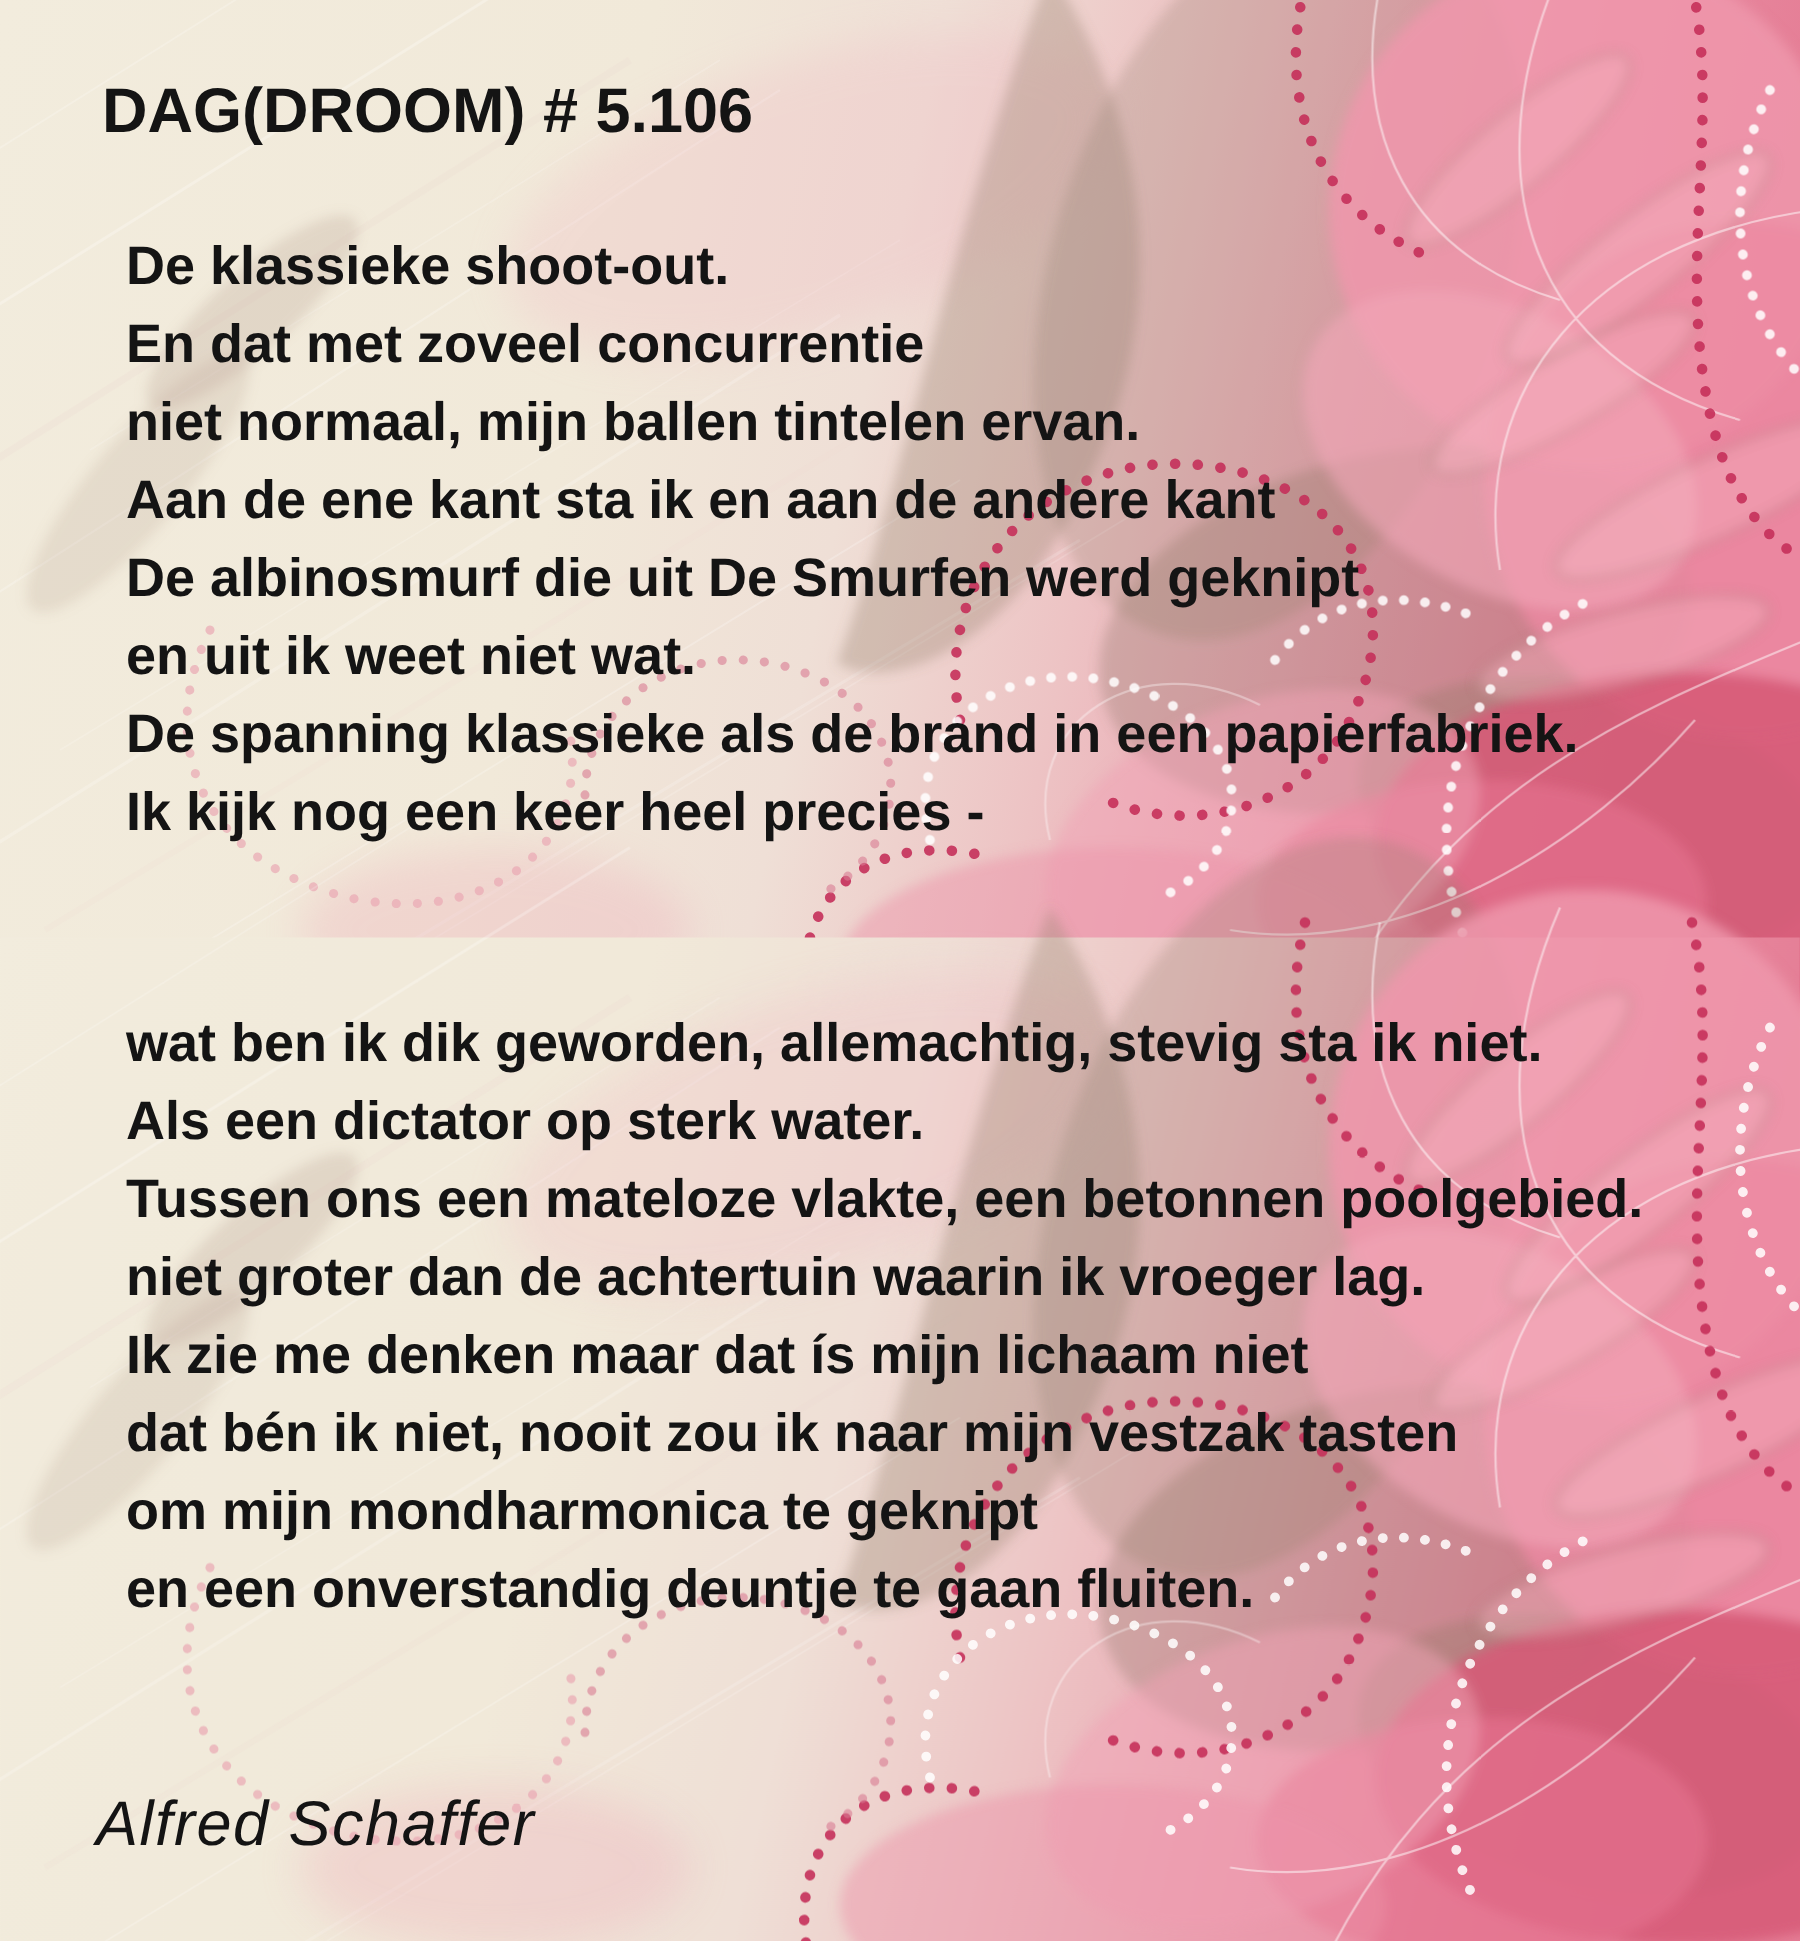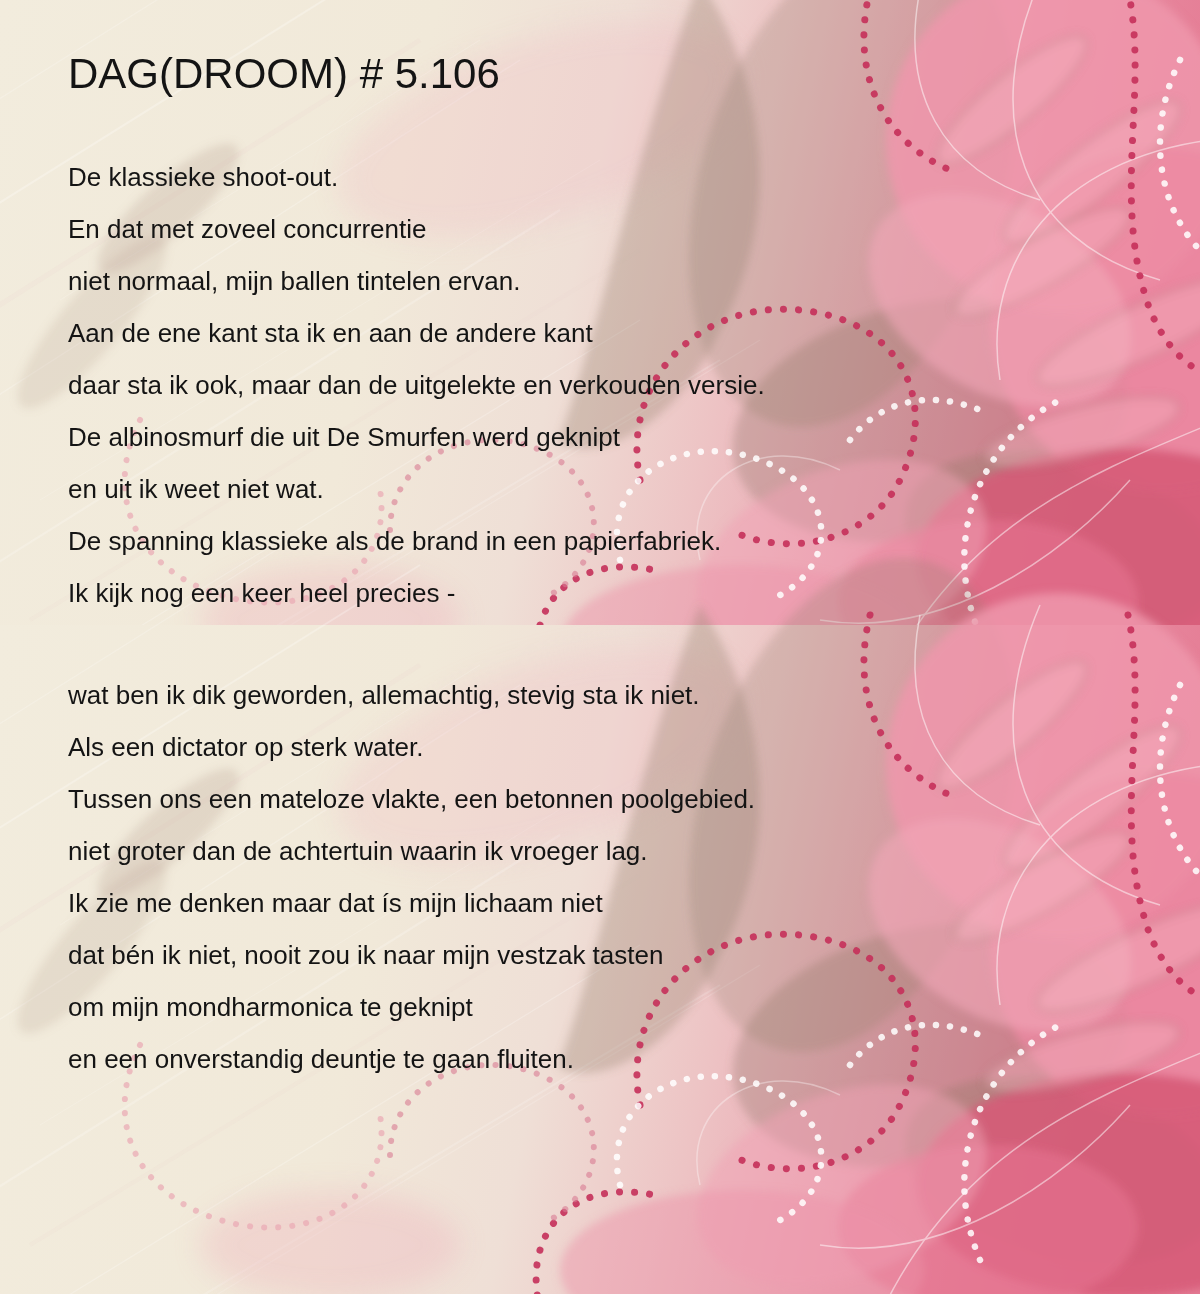--- a/index.html
+++ b/index.html
@@ -28,29 +28,29 @@
     width: 1200px;
     height: 1294px;
     color: #141414;
   }
   .poem-title {
     position: absolute;
     left: 68px;
     top: 53px;
     font-size: 42px;
     line-height: 42px;
-    font-weight: normal;
+    font-weight: bold;
     white-space: nowrap;
   }
   .stanza {
     position: absolute;
-    left: 68px;
+    left: 84px;
     width: 1060px;
-    font-size: 26px;
-    font-weight: normal;
+    font-size: 36px;
+    font-weight: bold;
     line-height: 52px;
     white-space: nowrap;
   }
   .stanza-1 { top: 151px; }
   .stanza-2 { top: 669px; }
   .poem-author {
     position: absolute;
     left: 64px;
     top: 1195px;
     font-size: 42px;
@@ -169,33 +169,33 @@
 
   <div class="text-layer">
 
     <div class="poem-title">DAG(DROOM) # 5.106</div>
 
     <div class="stanza stanza-1">
       <div>De klassieke shoot-out.</div>
       <div>En dat met zoveel concurrentie</div>
       <div>niet normaal, mijn ballen tintelen ervan.</div>
       <div>Aan de ene kant sta ik en aan de andere kant</div>
-      <div>daar sta ik ook, maar dan de uitgelekte en verkouden versie.</div>
       <div>De albinosmurf die uit De Smurfen werd geknipt</div>
       <div>en uit ik weet niet wat.</div>
       <div>De spanning klassieke als de brand in een papierfabriek.</div>
       <div>Ik kijk nog een keer heel precies -</div>
     </div>
 
     <div class="stanza stanza-2">
       <div>wat ben ik dik geworden, allemachtig, stevig sta ik niet.</div>
       <div>Als een dictator op sterk water.</div>
       <div>Tussen ons een mateloze vlakte, een betonnen poolgebied.</div>
       <div>niet groter dan de achtertuin waarin ik vroeger lag.</div>
       <div>Ik zie me denken maar dat ís mijn lichaam niet</div>
       <div>dat bén ik niet, nooit zou ik naar mijn vestzak tasten</div>
       <div>om mijn mondharmonica te geknipt</div>
       <div>en een onverstandig deuntje te gaan fluiten.</div>
     </div>
 
+    <div class="poem-author">Alfred Schaffer</div>
 
   </div>
 </div>
 
 </body></html>

